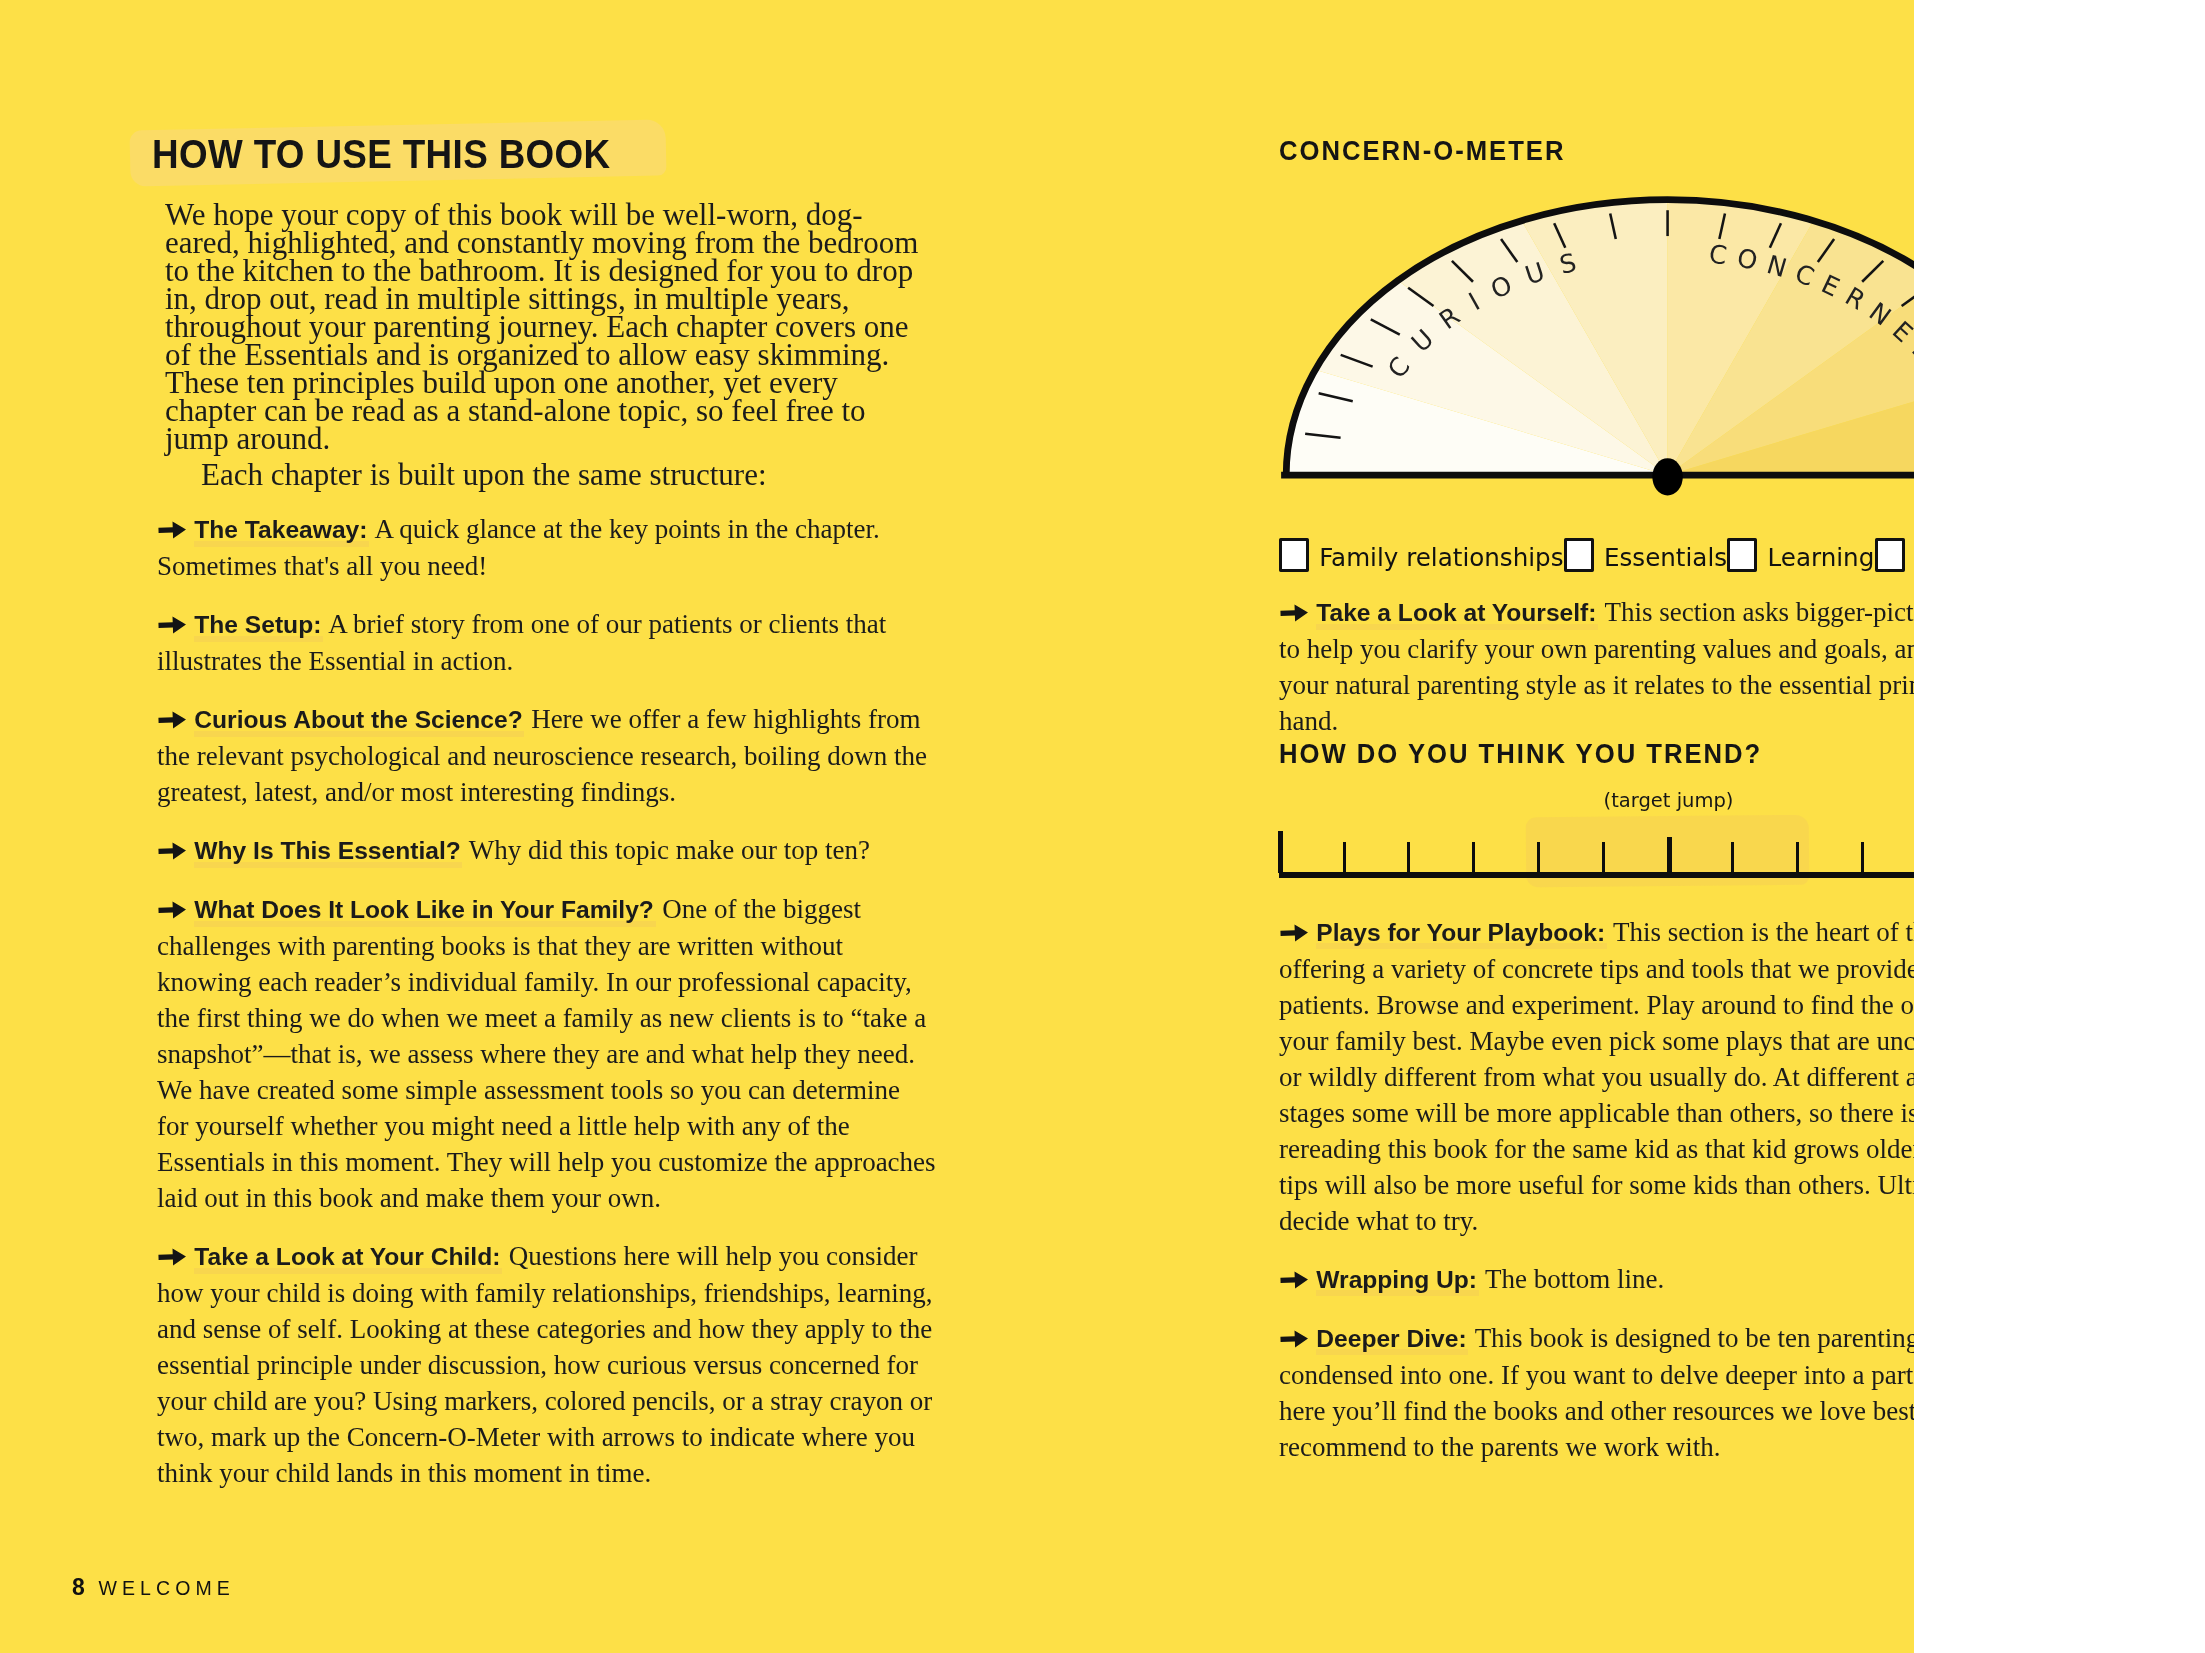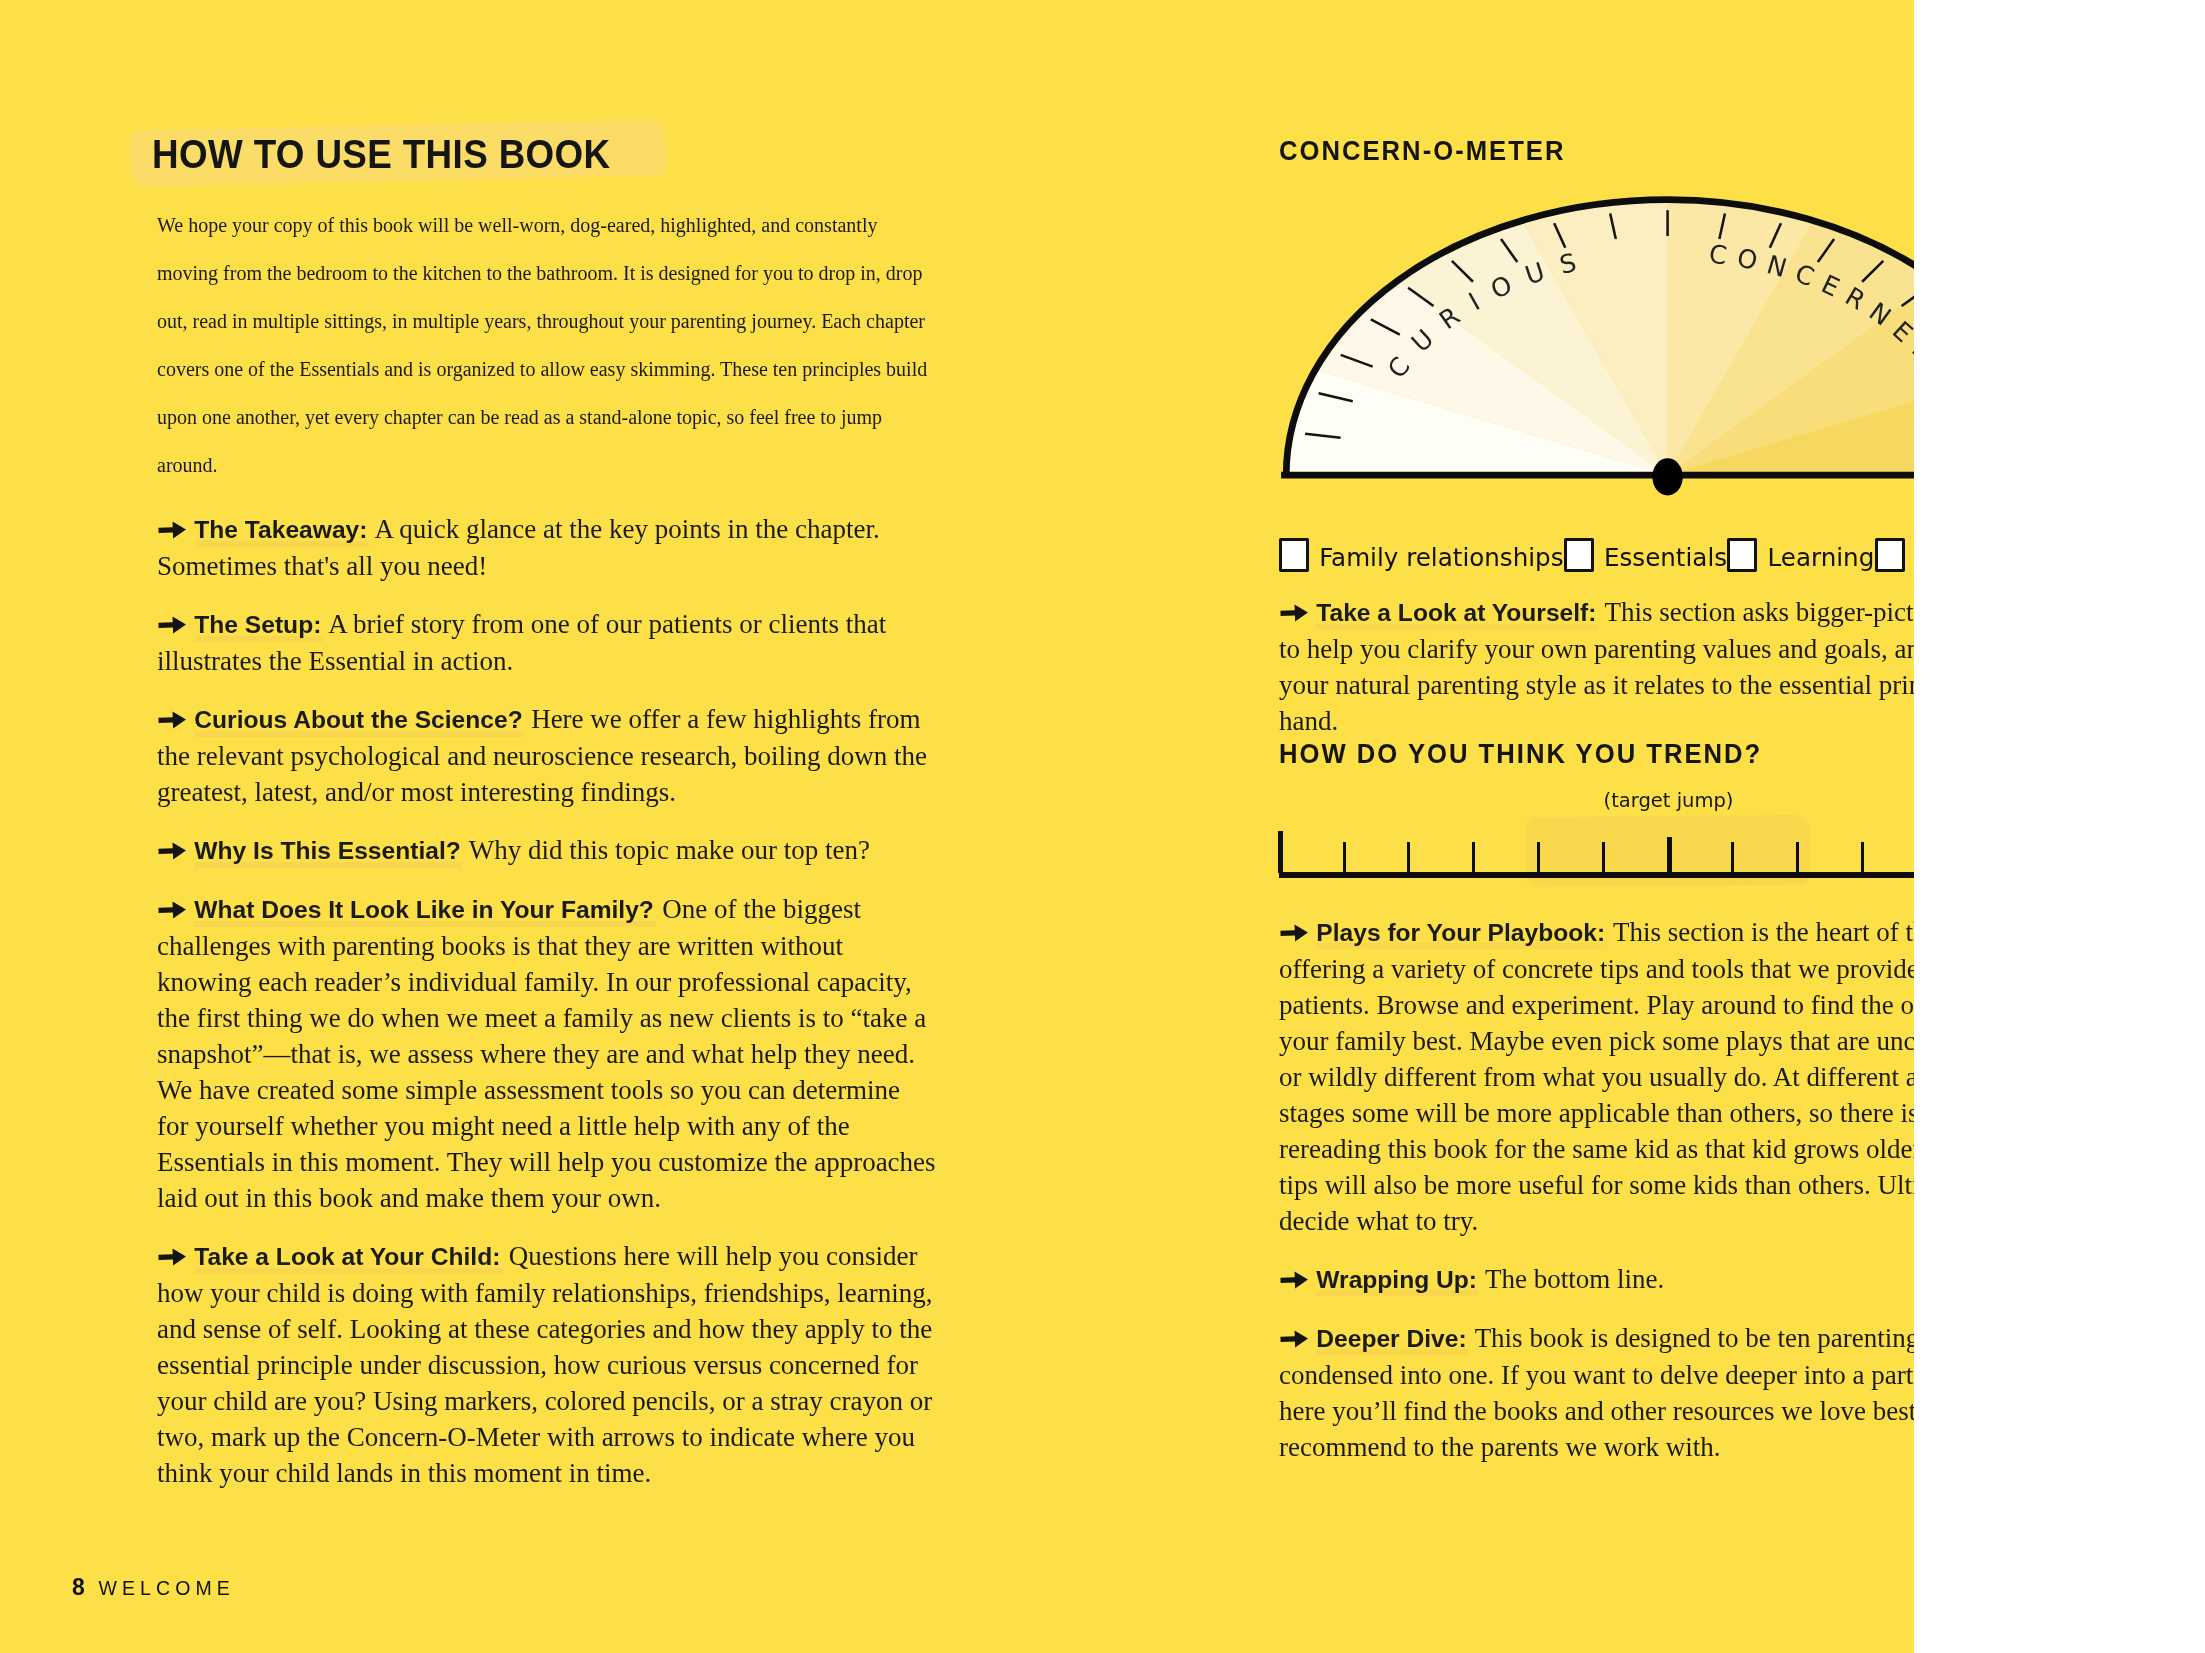--- a/index.html
+++ b/index.html
@@ -18,21 +18,21 @@
   
   .swash-wrap{position:relative;display:inline-block;margin-left:-5.1px;}
   .swash{position:absolute;left:-22px;top:-6.8px;right:-15.3px;bottom:-5.1px;background:var(--swash);
          transform:rotate(-1.2deg);border-radius:12px 18.7px 8.5px 15.3px;}
   h1.book-title{position:relative;margin:0;font-family:"Liberation Sans",sans-serif;font-weight:800;
      font-size:40px;line-height:1.1;letter-spacing:0.4px;color:#151515;transform:scaleX(.92);transform-origin:left center;display:inline-block;}
   h2.sec-head{margin:0;font-family:"Liberation Sans",sans-serif;font-weight:800;font-size:27px;
      letter-spacing:2.1px;color:#151515;transform:scaleX(.95);transform-origin:left center;}
 
   
-  p.body-text{font-family:"Liberation Serif","DejaVu Serif",serif;font-size:20px;line-height:48px;margin:0;}
+  p.body-text{font-family:"Liberation Serif","DejaVu Serif",serif;font-size:31px;line-height:28px;margin:8px;}
   p.intro{margin-top:25.4px;}
   p.intro-cont{text-indent:36px;margin-top:0;}
   p.bullet{font-family:"Liberation Serif","DejaVu Serif",serif;font-size:27px;line-height:36px;margin:22px 0 0 0;}
   .arrow{display:inline-block;width:30.5px;margin-right:6.8px;vertical-align:-2.5px;}
   .arrow svg{display:block;width:30.5px;height:22px;transform:rotate(-2deg);}
   .blabel{font-family:"Liberation Sans",sans-serif;font-weight:700;font-size:24.6px;
      background-image:linear-gradient(var(--accent),var(--accent));
      background-repeat:no-repeat;background-size:100% 6px;background-position:0 100%;
      padding:0 1.7px 3.4px 0;}
   .btext{}
@@ -79,20 +79,21 @@
 
 <div class="spread">
 
   <div class="page left">
     <div class="content-l">
       <div class="swash-wrap">
         <span class="swash"></span>
         <h1 class="book-title">HOW TO USE THIS BOOK</h1>
       </div>
       <p class="body-text intro">We hope your copy of this book will be well-worn, dog-eared, highlighted, and constantly moving from the bedroom to the kitchen to the bathroom. It is designed for you to drop in, drop out, read in multiple sittings, in multiple years, throughout your parenting journey. Each chapter covers one of the Essentials and is organized to allow easy skimming. These ten principles build upon one another, yet every chapter can be read as a stand-alone topic, so feel free to jump around.</p>
+      <p class="body-text intro-cont">Each chapter is built upon the same structure:</p>
       <div id="left-bullets" class="bullets-block">
           <p class="bullet"><span class="arrow"><svg viewBox="0 0 26 20">
                 <path d="M0.5 7.6 h13 V2.2 L25.5 10 L13.5 17.8 V12.4 h-13 Z" fill="#141414"></path>
               </svg></span><span class="blabel">The Takeaway:</span> <span class="btext">A quick glance at the key points in the chapter. Sometimes that's all you need!</span></p>
           <p class="bullet"><span class="arrow"><svg viewBox="0 0 26 20">
                 <path d="M0.5 7.6 h13 V2.2 L25.5 10 L13.5 17.8 V12.4 h-13 Z" fill="#141414"></path>
               </svg></span><span class="blabel">The Setup:</span> <span class="btext">A brief story from one of our patients or clients that illustrates the Essential in action.</span></p>
           <p class="bullet"><span class="arrow"><svg viewBox="0 0 26 20">
                 <path d="M0.5 7.6 h13 V2.2 L25.5 10 L13.5 17.8 V12.4 h-13 Z" fill="#141414"></path>
               </svg></span><span class="blabel">Curious About the Science?</span> <span class="btext">Here we offer a few highlights from the relevant psychological and neuroscience research, boiling down the greatest, latest, and/or most interesting findings.</span></p>

